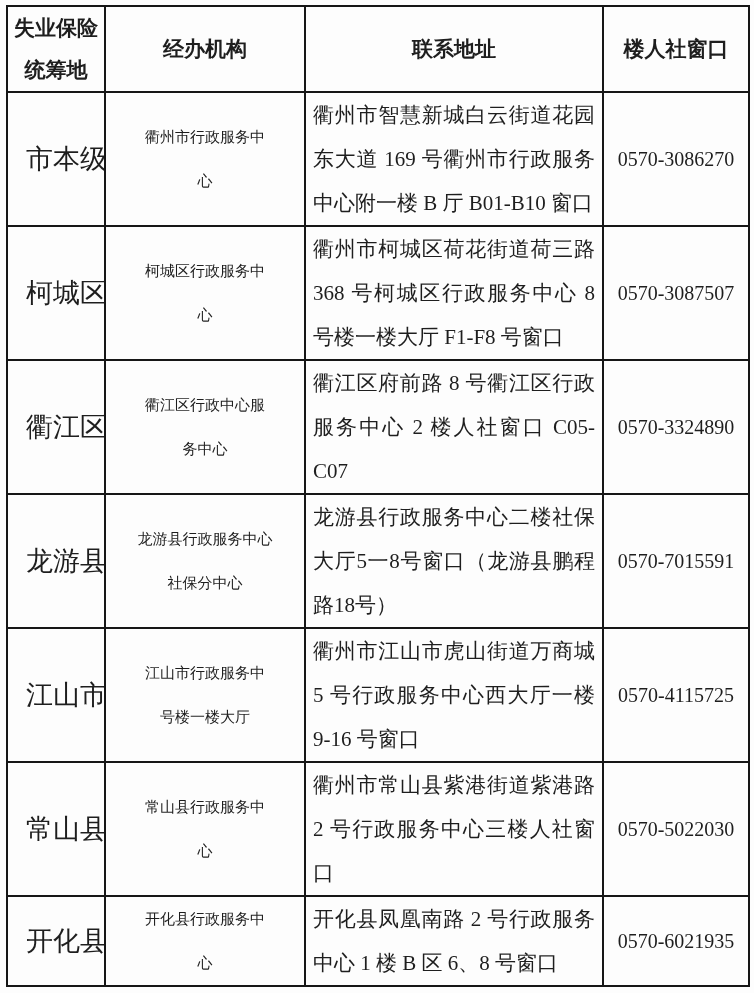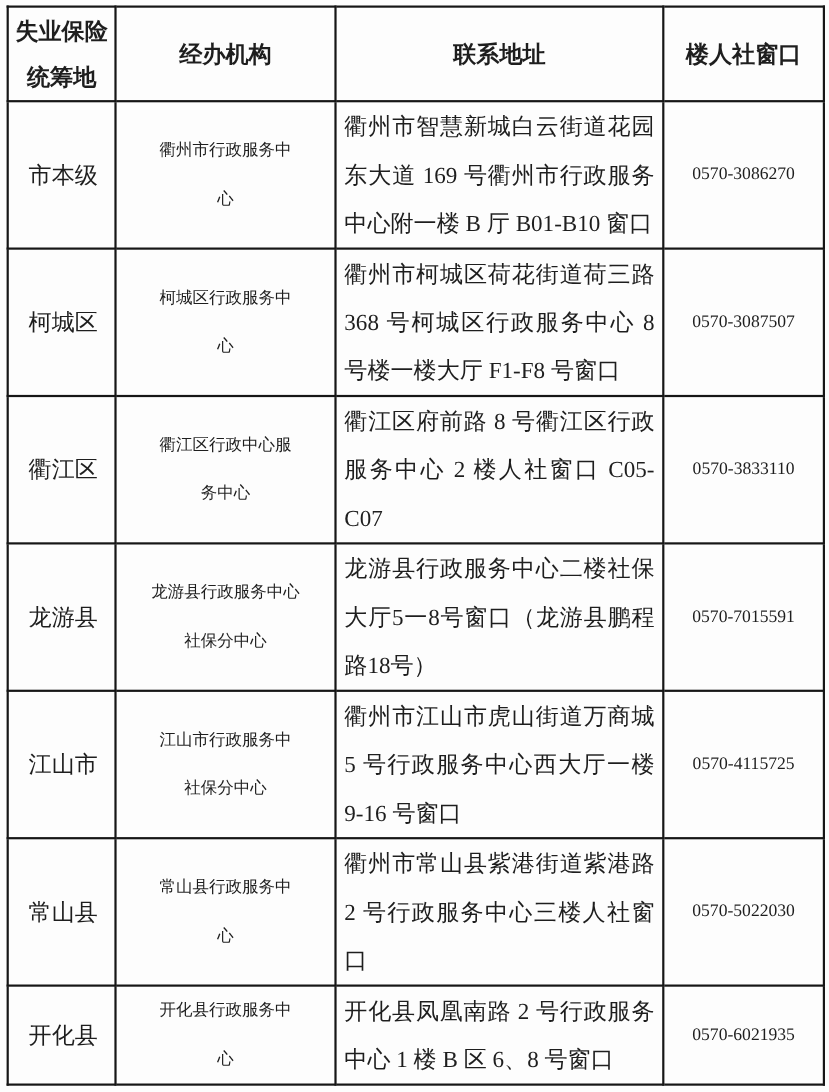--- a/index.html
+++ b/index.html
@@ -41,42 +41,42 @@
 
   th {
     font-weight: bold;
     font-size: 21px;
     line-height: 42px;
     text-align: center;
     white-space: pre-line;
     padding: 0 2px;
   }
   td.cell-area {
-    font-size: 21px;
+    font-size: 27px;
     text-align: center;
     white-space: nowrap;
     padding: 0 18px;
   }
   td.cell-agency {
     font-size: 15px;
     line-height: 44px;
     text-align: center;
     white-space: pre-line;
     padding: 0 4px;
   }
   td.cell-address {
     font-size: 21px;
     line-height: 44px;
     text-align: justify;
     text-justify: inter-character;
     padding: 0 7px;
     margin-left: 48px;
   }
   td.cell-phone {
-    font-size: 16px;
+    font-size: 20px;
     text-align: center;
     white-space: nowrap;
     padding: 0 2px;
   }
 </style>
 </head>
 <body>
 
 <div class="page">
   <table class="contact-table">
@@ -108,33 +108,33 @@
         <td class="cell-agency">柯城区行政服务中
 心</td>
         <td class="cell-address">衢州市柯城区荷花街道荷三路 368 号柯城区行政服务中心 8 号楼一楼大厅 F1-F8 号窗口</td>
         <td class="cell-phone">0570-3087507</td>
       </tr>
       <tr>
         <td class="cell-area">衢江区</td>
         <td class="cell-agency">衢江区行政中心服
 务中心</td>
         <td class="cell-address">衢江区府前路 8 号衢江区行政服务中心 2 楼人社窗口 C05-C07</td>
-        <td class="cell-phone">0570-3833110</td>
+        <td class="cell-phone">0570-3324890</td>
       </tr>
       <tr>
         <td class="cell-area">龙游县</td>
         <td class="cell-agency">龙游县行政服务中心
 社保分中心</td>
         <td class="cell-address">龙游县行政服务中心二楼社保大厅5一8号窗口（龙游县鹏程路18号）</td>
         <td class="cell-phone">0570-7015591</td>
       </tr>
       <tr>
         <td class="cell-area">江山市</td>
         <td class="cell-agency">江山市行政服务中
-社保分中心</td>
+号楼一楼大厅</td>
         <td class="cell-address">衢州市江山市虎山街道万商城 5 号行政服务中心西大厅一楼 9-16 号窗口</td>
         <td class="cell-phone">0570-4115725</td>
       </tr>
       <tr>
         <td class="cell-area">常山县</td>
         <td class="cell-agency">常山县行政服务中
 心</td>
         <td class="cell-address">衢州市常山县紫港街道紫港路 2 号行政服务中心三楼人社窗口</td>
         <td class="cell-phone">0570-5022030</td>
       </tr>

